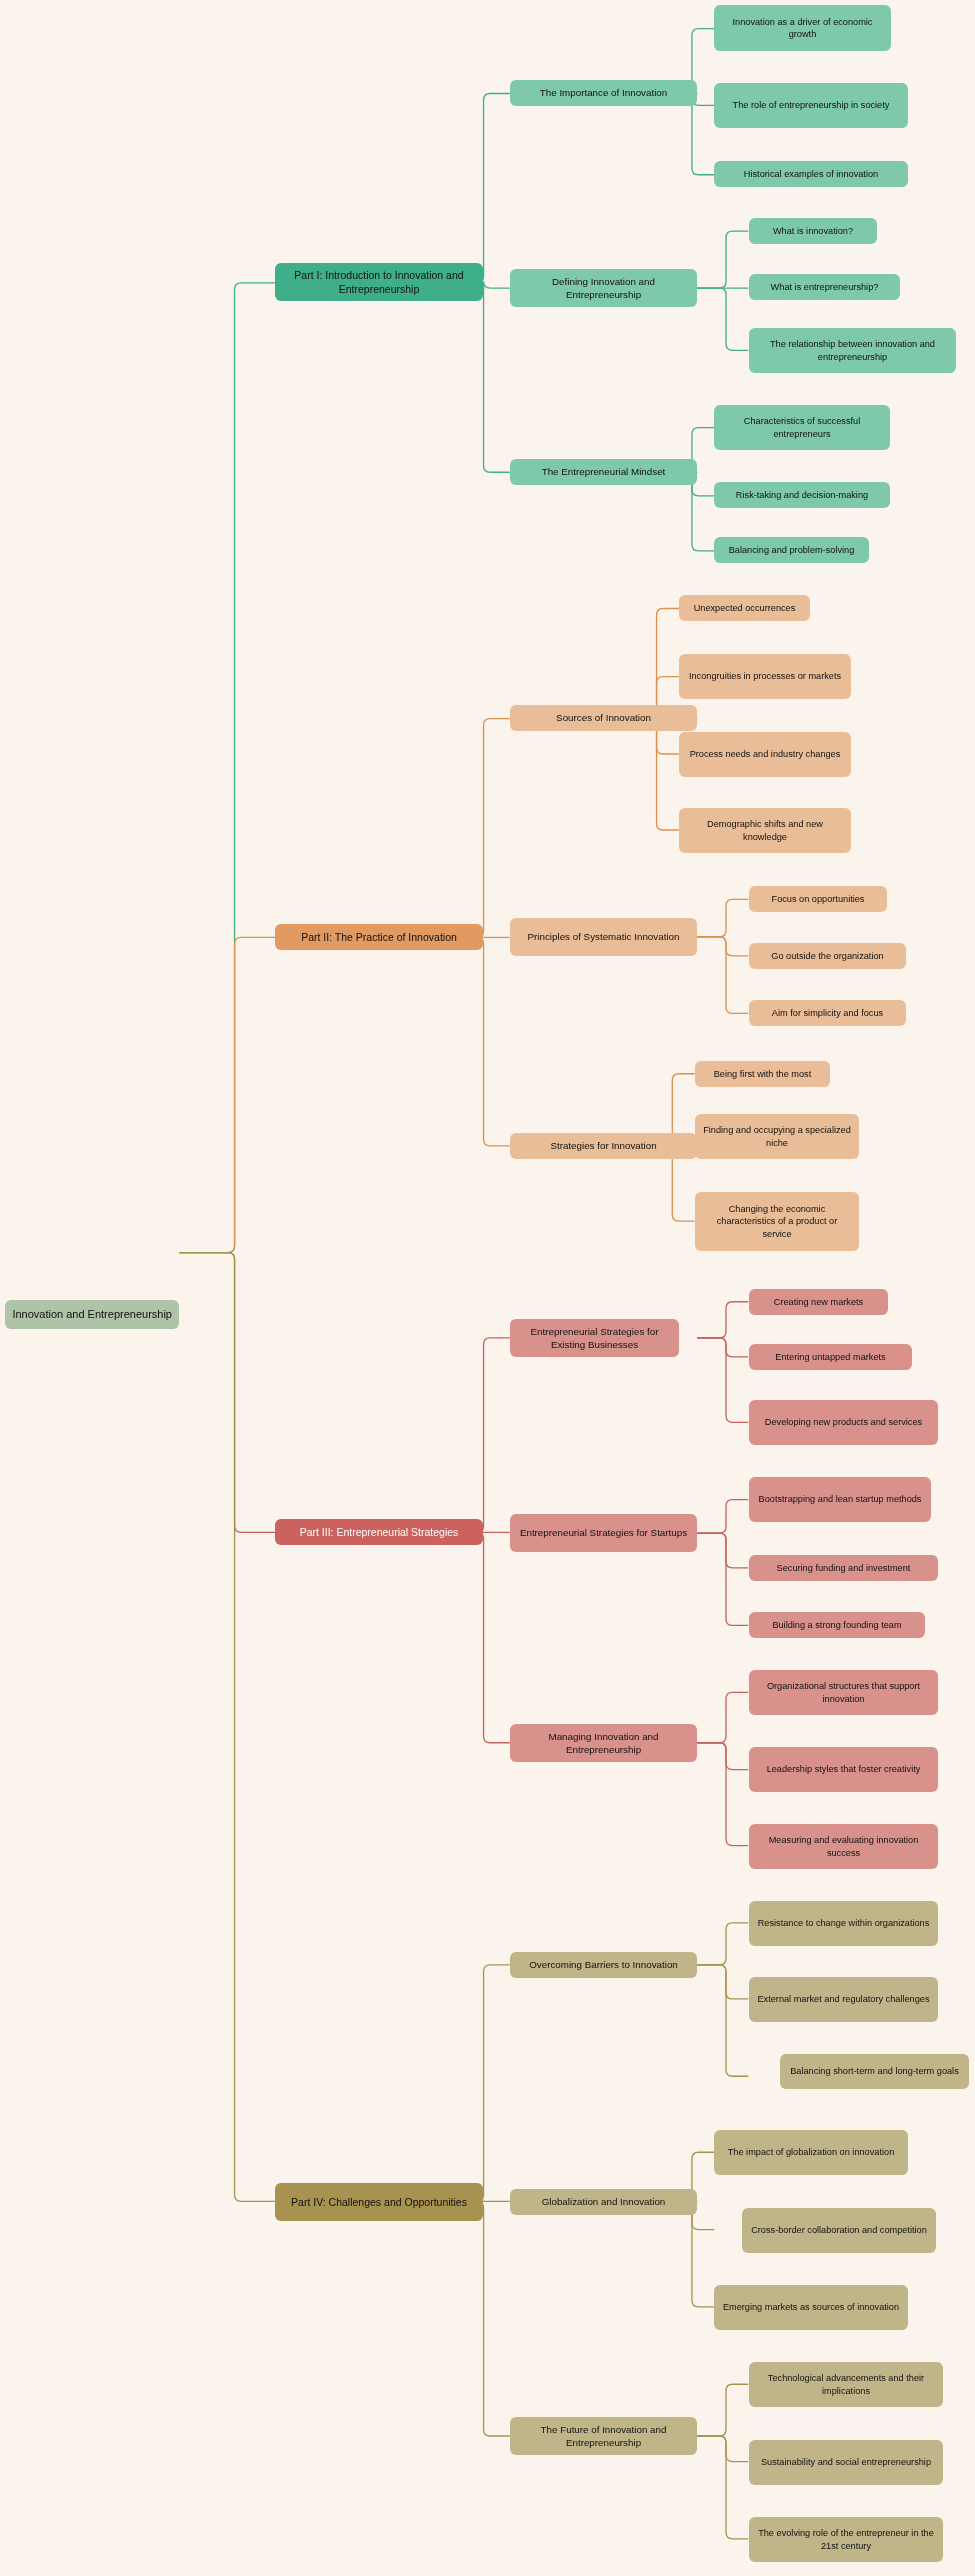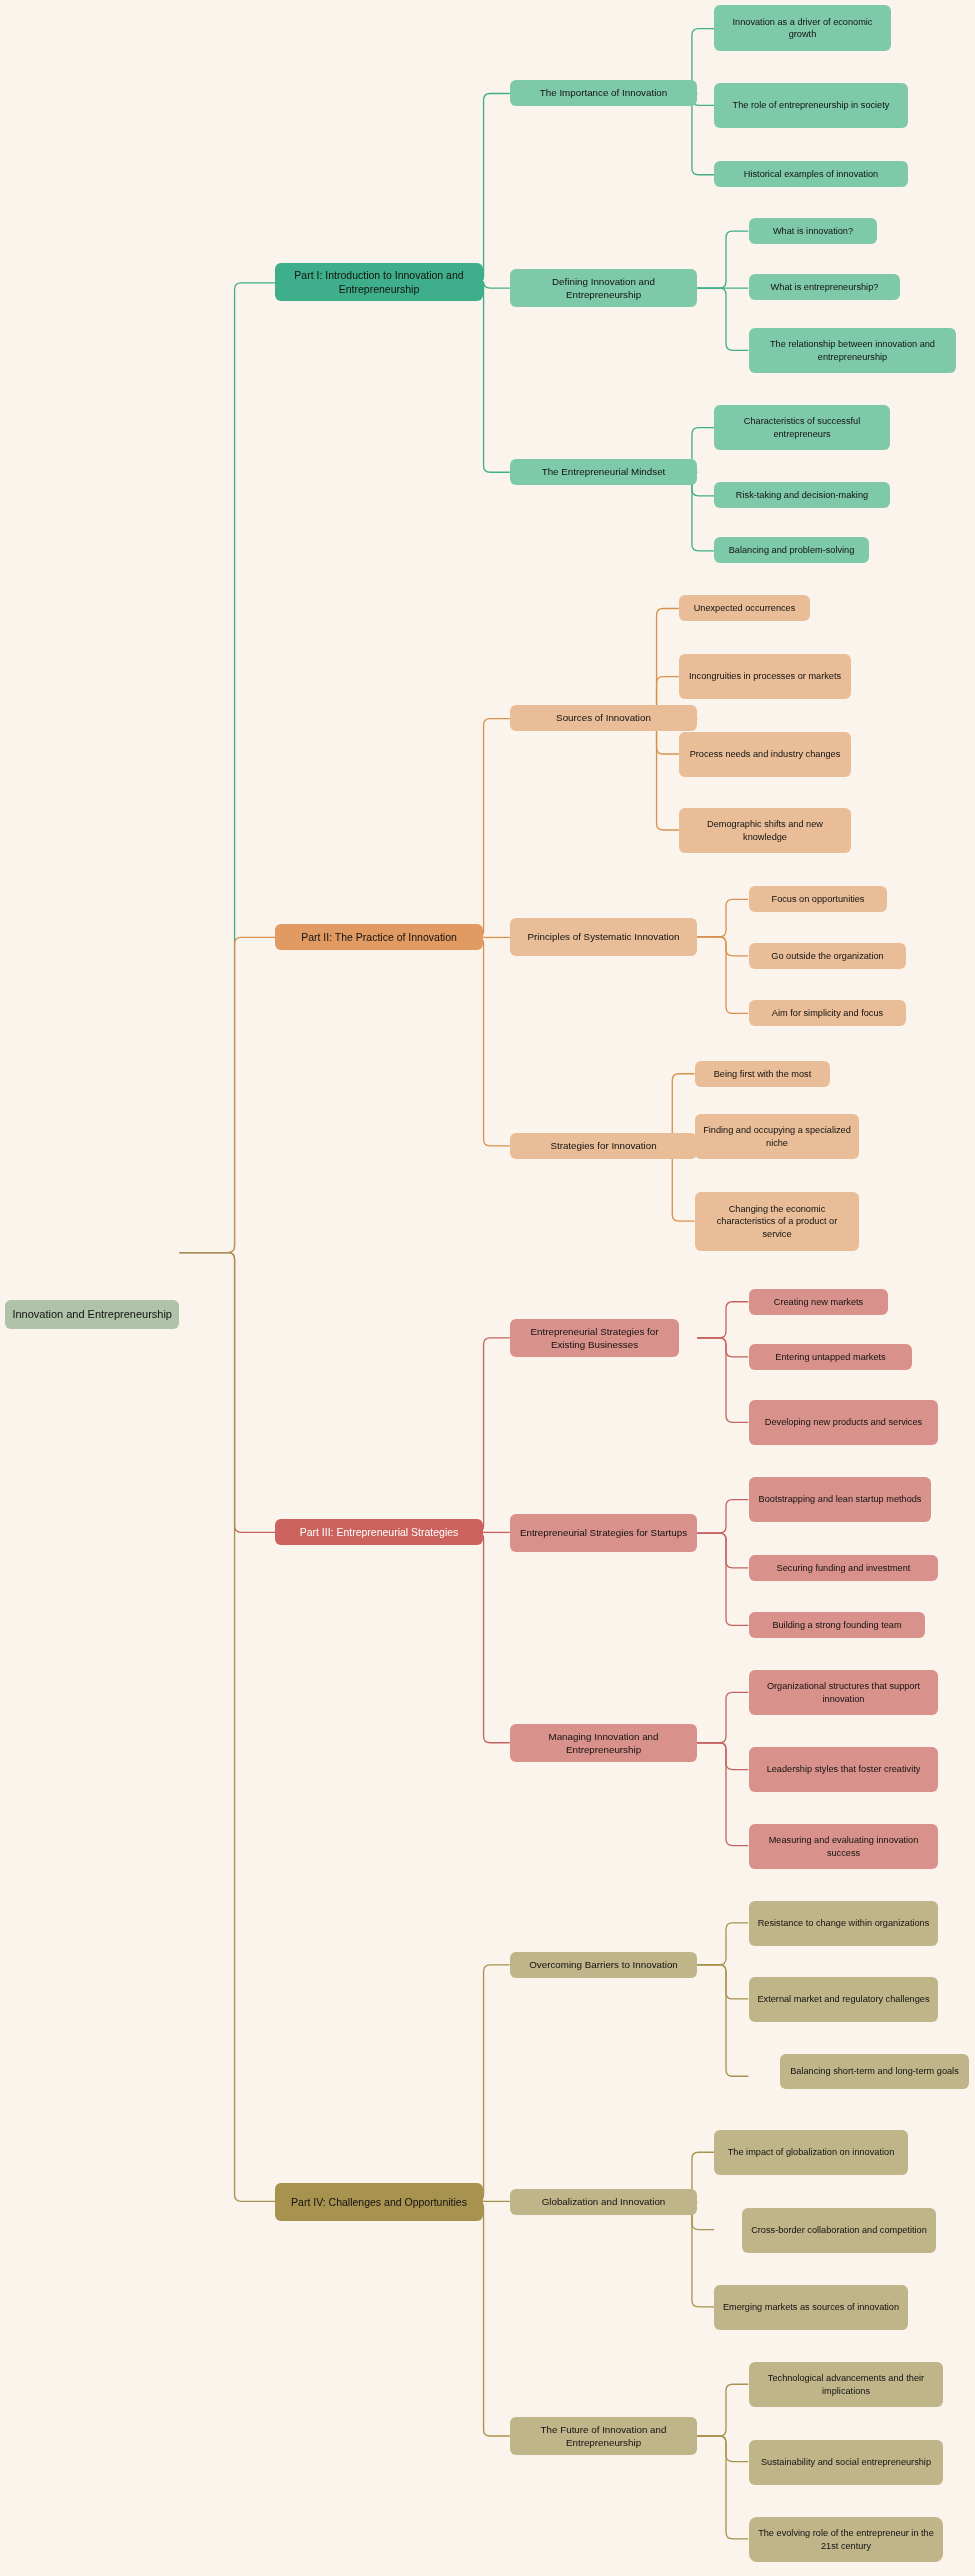--- a/index.html
+++ b/index.html
@@ -242,17 +242,17 @@
     </div>
     <div class="node lv2" style="left: 510px; top: 2417px; width: 187px; height: 38px; background: rgb(192, 180, 137);">
       <span>The Future of Innovation and Entrepreneurship</span>
     </div>
     <div class="node lv3" style="left: 749px; top: 2362px; width: 194px; height: 45px; background: rgb(192, 180, 137);">
       <span>Technological advancements and their implications</span>
     </div>
     <div class="node lv3" style="left: 749px; top: 2440px; width: 194px; height: 45px; background: rgb(192, 180, 137);">
       <span>Sustainability and social entrepreneurship</span>
     </div>
-    <div class="node lv3" style="left: 749px; top: 2517px; width: 194px; height: 45px; background: rgb(192, 180, 137); border-radius: 8px;">
+    <div class="node lv3" style="left: 749px; top: 2517px; width: 194px; height: 45px; background: rgb(192, 180, 137);">
       <span>The evolving role of the entrepreneur in the 21st century</span>
     </div>
   </div>
 
 
 </body></html>

